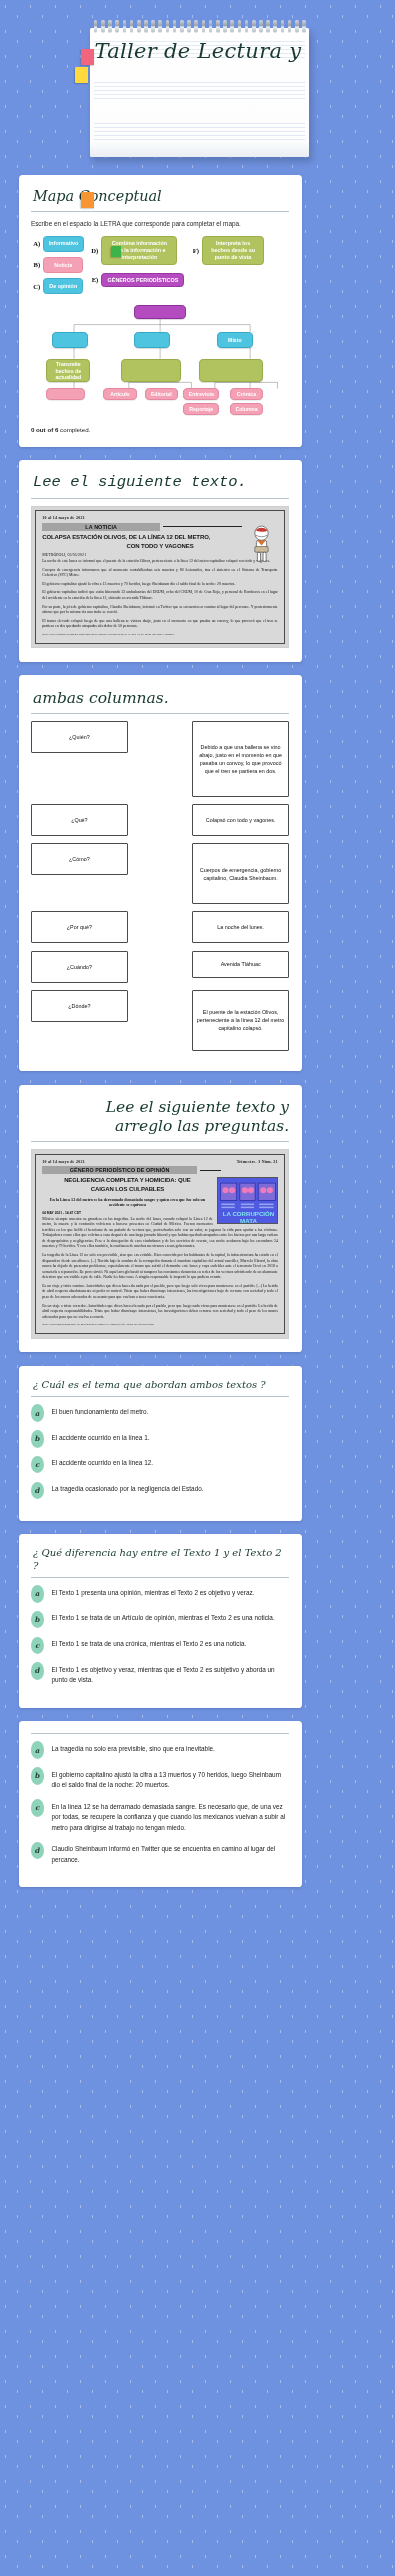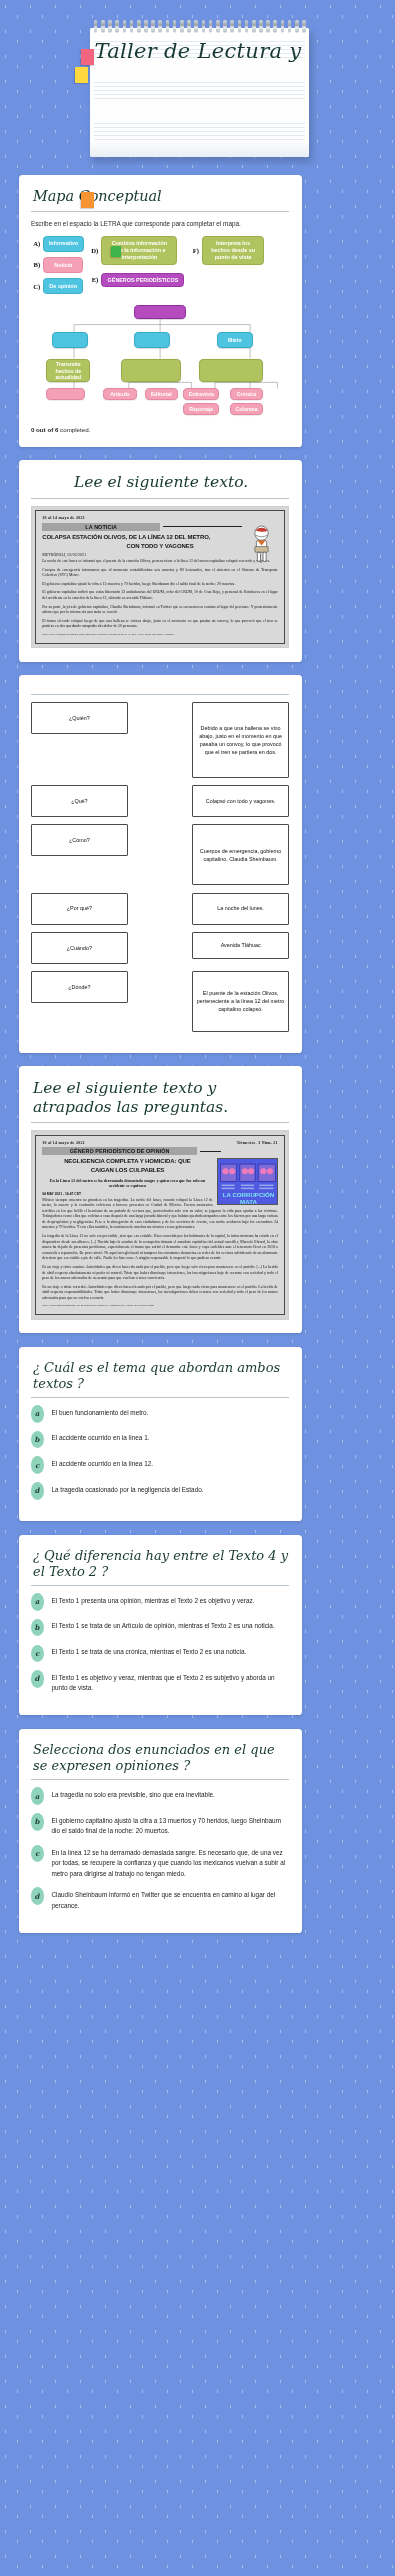--- a/index.html
+++ b/index.html
@@ -139,21 +139,21 @@
   .mbox {
     border:0.5px solid #4a4a4a; border-radius:1px; background:#fff;
     font-size: 5.4px; color:#111; text-align:center; line-height:1.5;
     display:flex; align-items:center; justify-content:center; position:relative;
     padding: 4.1px 3.1px;
   }
   .mbox.left  { width: 97px; min-height: 32px; }
   .mbox.right { width: 97px; }
 
   
-  .qcard .script-h1 { font-size: 13px; }
+  .qcard .script-h1 { font-size: 10px; }
   .options { margin-top: 3.1px; }
   .option { display:flex; align-items:flex-start; gap: 7.2px; margin-bottom: 8.2px; }
   .bubble {
     flex: 0 0 auto; width: 13.4px; height: 17.5px; border-radius: 50%;
     background:#8fd3bb; color:#1c3f34; font-family:"DejaVu Serif", serif; font-style: italic;
     font-weight: bold; font-size: 7.2px; display:flex; align-items:center; justify-content:center;
   }
   .option-text { font-size: 6.4px; line-height: 1.65; color:#1b1b1b; padding-top: 2.6px; }
 </style>
 </head>
@@ -276,21 +276,21 @@
       <div class="node pink" style="left:59%;top:98px;width:14%;height:11.3px;">Reportaje</div>
       <div class="node pink" style="left:77%;top:98px;width:13%;height:11.3px;">Columna</div>
     </div>
 
     <div class="progress" style="margin-top:23px;">
       <b>0 out of 6</b><span> completed.</span>
     </div>
   </div>
 
   <div class="card">
-    <div class="script-h1 big" style="text-align:center;">Lee el siguiente texto.</div>
+    <div class="script-h1 big" style="text-align:left;font-family:Liberation Mono, monospace;">Lee el siguiente texto.</div>
     <hr class="rule">
     <div class="paper-outer">
       <div class="paper">
         <div class="paper-top">
           <span>10 al 14 mayo de 2021</span>
           <span></span>
         </div>
         <svg class="reporter" viewBox="0 0 56 76">
           <ellipse cx="28" cy="16" rx="13" ry="14" fill="#fff" stroke="#333" stroke-width="1.2"></ellipse>
           <path d="M16 10 q12 -9 24 0 q-4 4 -12 3 q-8 -1 -12 -3z" fill="#c43b32"></path>
@@ -314,20 +314,21 @@
         <p class="body">El gobierno capitalino indicó que están laborando 22 ambulancias del ERUM, ocho del CRUM, 10 de Cruz Roja, y personal de Bomberos en el lugar del accidente en la estación de la línea 12, ubicado en avenida Tláhuac.</p>
         <p class="body">Por su parte, la jefa de gobierno capitalina, Claudia Sheinbaum, informó en Twitter que se encuentra en camino al lugar del percance. Y posteriormente afirmo que por la misma vía una trabe se venció.</p>
         <p class="body">El tramo elevado colapsó luego de que una ballena se viniera abajo, justo en el momento en que pasaba un convoy, lo que provocó que el tren se partiera en dos quedando atrapadas alrededor de 50 personas.</p>
         <p class="tiny">https://www.elfinanciero.com.mx/cdmx/2021/05/03/colapsa-estacion-olivos-de-la-linea-12-del-metro-con-todo-y-vagones/</p>
       </div>
     </div>
   </div>
 
   <div class="card">
     <div class="script-h1 big">
+      <div>ambas columnas.</div>
     </div>
     <hr class="rule">
 
     <div class="match-wrap">
       <div class="match-row">
         <div class="mbox left">¿Quién?</div>
         <div class="mbox right" style="min-height:76px;">Debido a que una ballena se vino abajo, justo en el momento en que pasaba un convoy, lo que provocó que el tren se partiera en dos.</div>
       </div>
 
       <div class="match-row">
@@ -351,23 +352,23 @@
       </div>
 
       <div class="match-row">
         <div class="mbox left">¿Dónde?</div>
         <div class="mbox right" style="min-height:61px;">El puente de la estación Olivos, perteneciente a la línea 12 del metro capitalino colapsó.</div>
       </div>
     </div>
   </div>
 
   <div class="card">
-    <div class="script-h1 big" style="text-align:left;">
+    <div class="script-h1 big" style="text-align:right;">
       <div>Lee el siguiente texto y</div>
-      <div>atrapados las preguntas.</div>
+      <div>arreglo las preguntas.</div>
     </div>
     <hr class="rule">
     <div class="paper-outer">
       <div class="paper">
         <div class="paper-top">
           <span>10 al 14 mayo de 2021</span>
           <span>Trimestre. 3   Núm. 21</span>
         </div>
         <div class="kicker-row">
           <div class="kicker" style="width:155px;">GÉNERO PERIODÍSTICO DE OPINIÓN</div>
@@ -427,21 +428,21 @@
         <span class="option-text">El accidente ocurrido en la línea 12.</span>
       </div>
       <div class="option">
         <span class="bubble">d</span>
         <span class="option-text">La tragedia ocasionado por la negligencia del Estado.</span>
       </div>
     </div>
   </div>
 
   <div class="card qcard">
-    <div class="script-h1">¿ Qué diferencia hay entre el Texto 4 y el Texto 2 ?</div>
+    <div class="script-h1">¿ Qué diferencia hay entre el Texto 1 y el Texto 2 ?</div>
     <hr class="rule">
     <div class="options">
       <div class="option">
         <span class="bubble">a</span>
         <span class="option-text">El Texto 1 presenta una opinión, mientras el Texto 2 es objetivo y veraz.</span>
       </div>
       <div class="option">
         <span class="bubble">b</span>
         <span class="option-text">El Texto 1 se trata de un Artículo de opinión, mientras el Texto 2 es una noticia.</span>
       </div>
@@ -450,21 +451,20 @@
         <span class="option-text">El Texto 1 se trata de una crónica, mientras el Texto 2 es una noticia.</span>
       </div>
       <div class="option">
         <span class="bubble">d</span>
         <span class="option-text">El Texto 1 es objetivo y veraz, mientras que el Texto 2 es subjetivo y aborda un punto de vista.</span>
       </div>
     </div>
   </div>
 
   <div class="card qcard" style="margin-bottom:20.6px;">
-    <div class="script-h1">Selecciona dos enunciados en el que se expresen opiniones ?</div>
     <hr class="rule">
     <div class="options">
       <div class="option">
         <span class="bubble">a</span>
         <span class="option-text">La tragedia no solo era previsible, sino que era inevitable.</span>
       </div>
       <div class="option">
         <span class="bubble">b</span>
         <span class="option-text">El gobierno capitalino ajustó la cifra a 13 muertos y 70 heridos, luego Sheinbaum dio el saldo final de la noche: 20 muertos.</span>
       </div>

